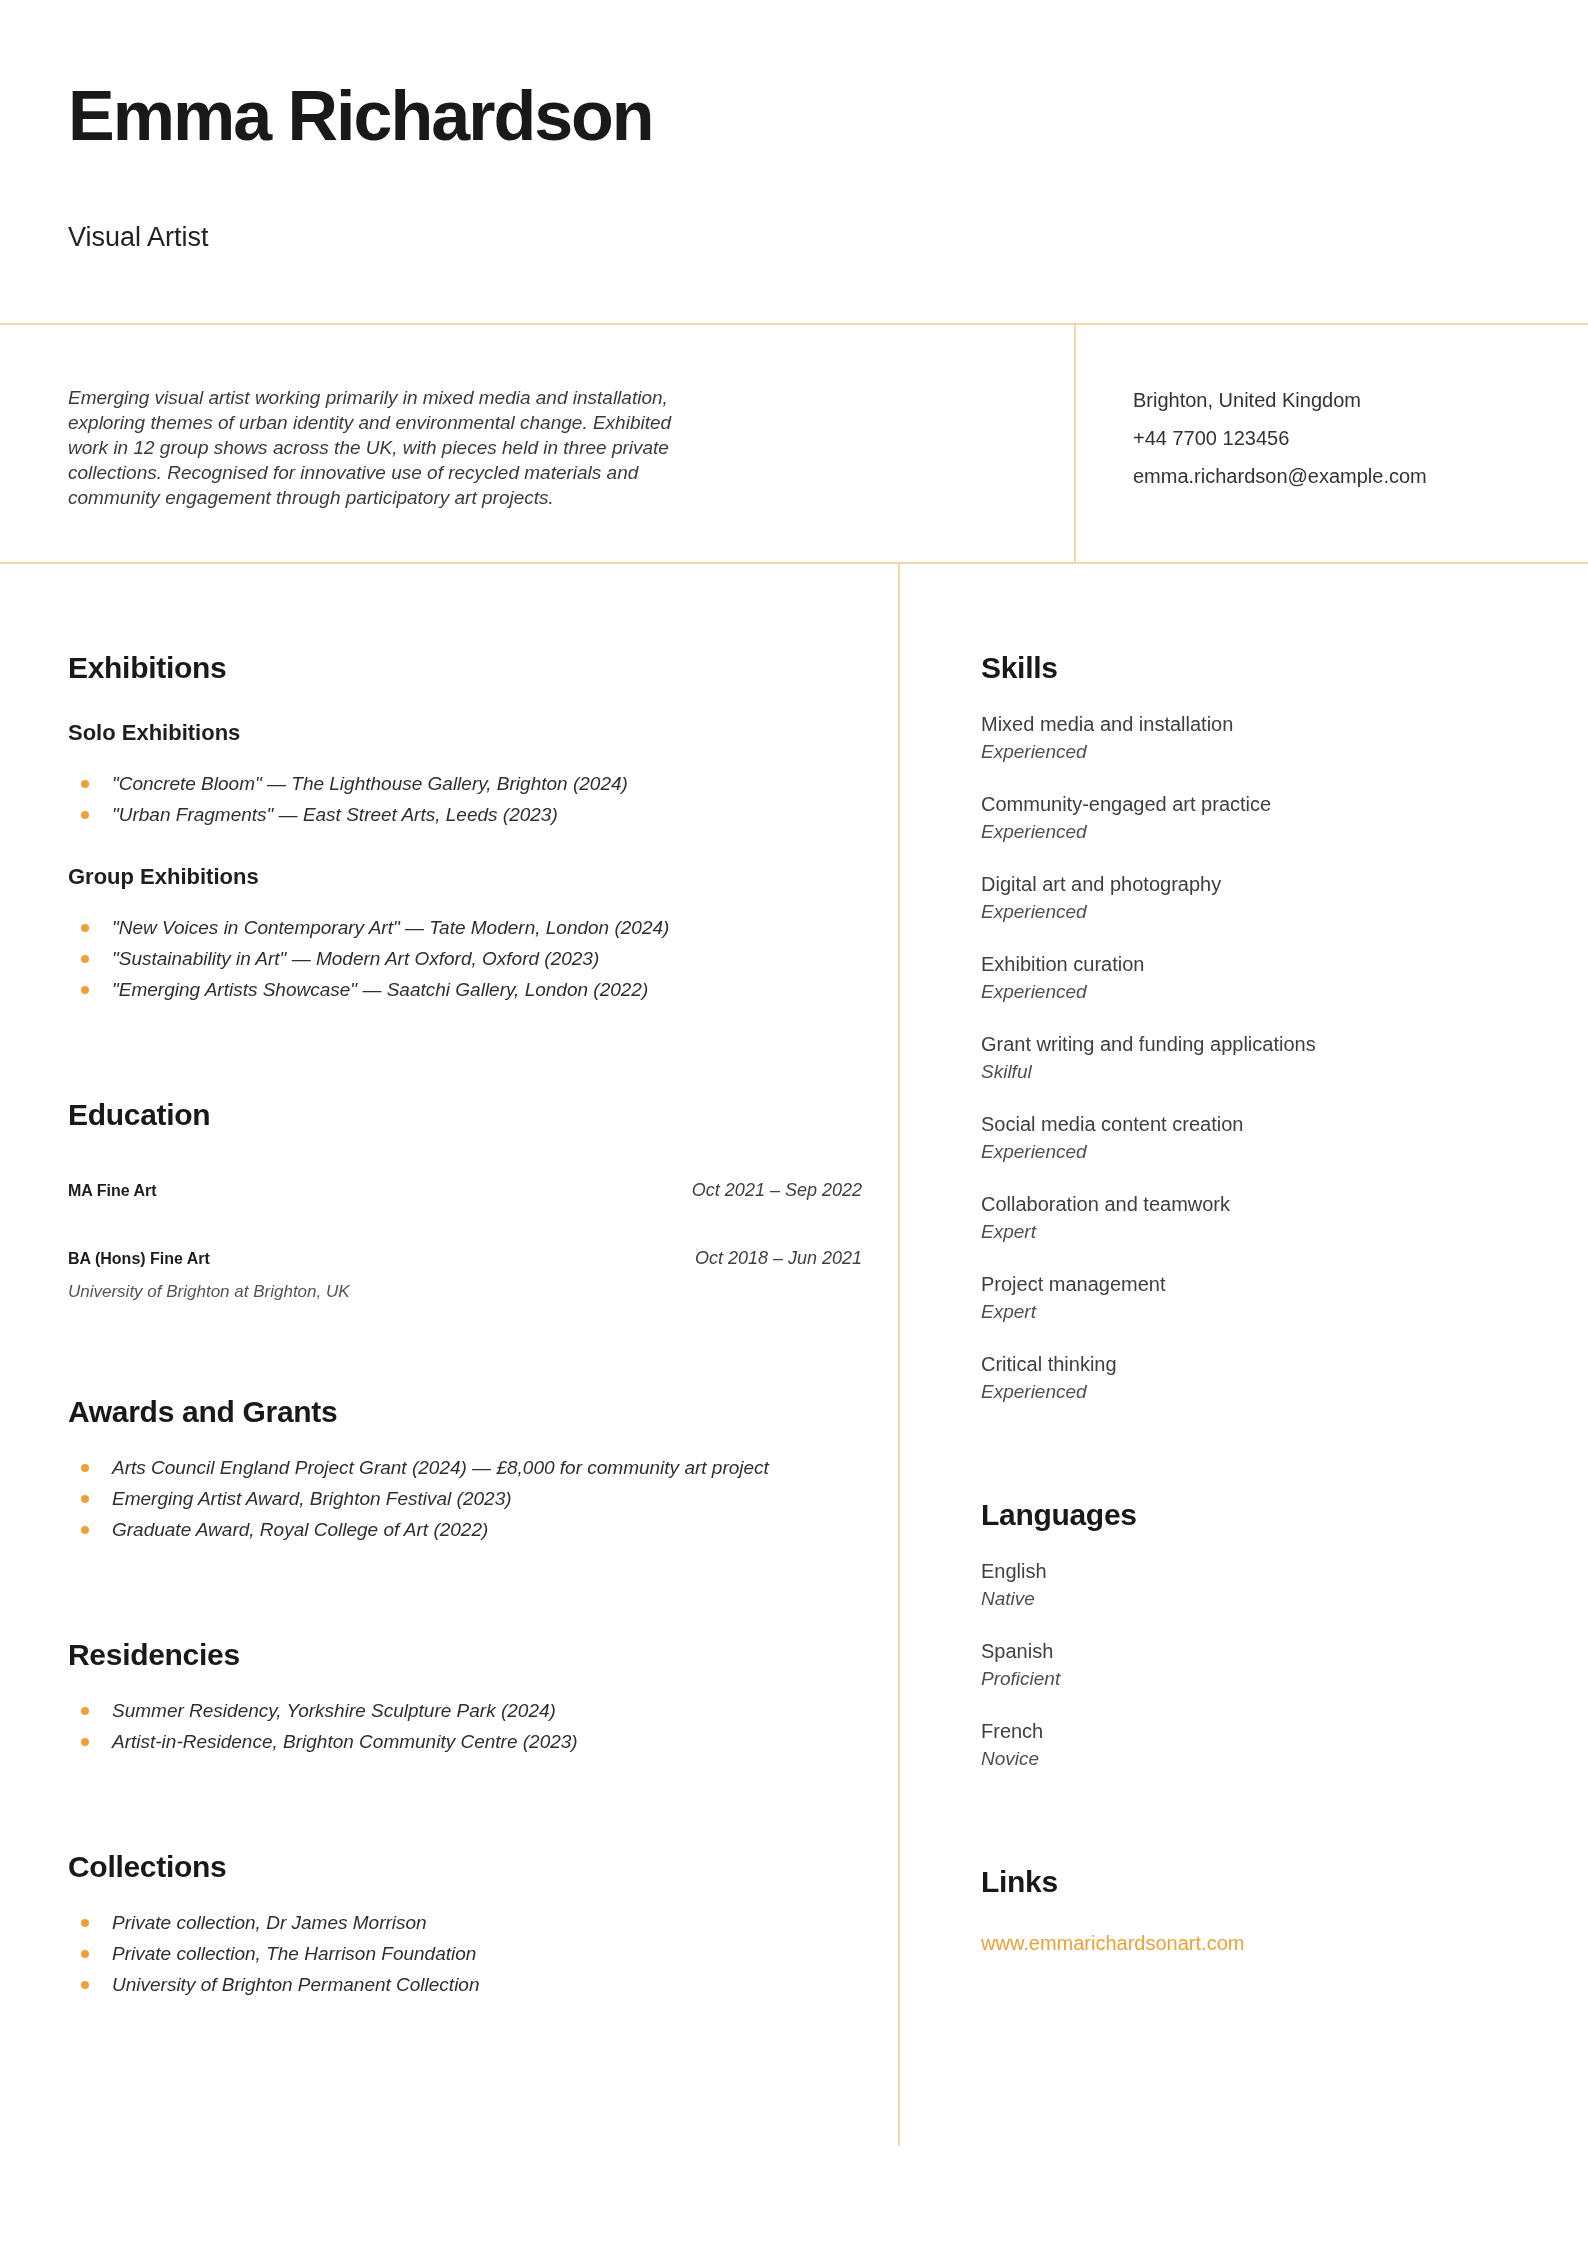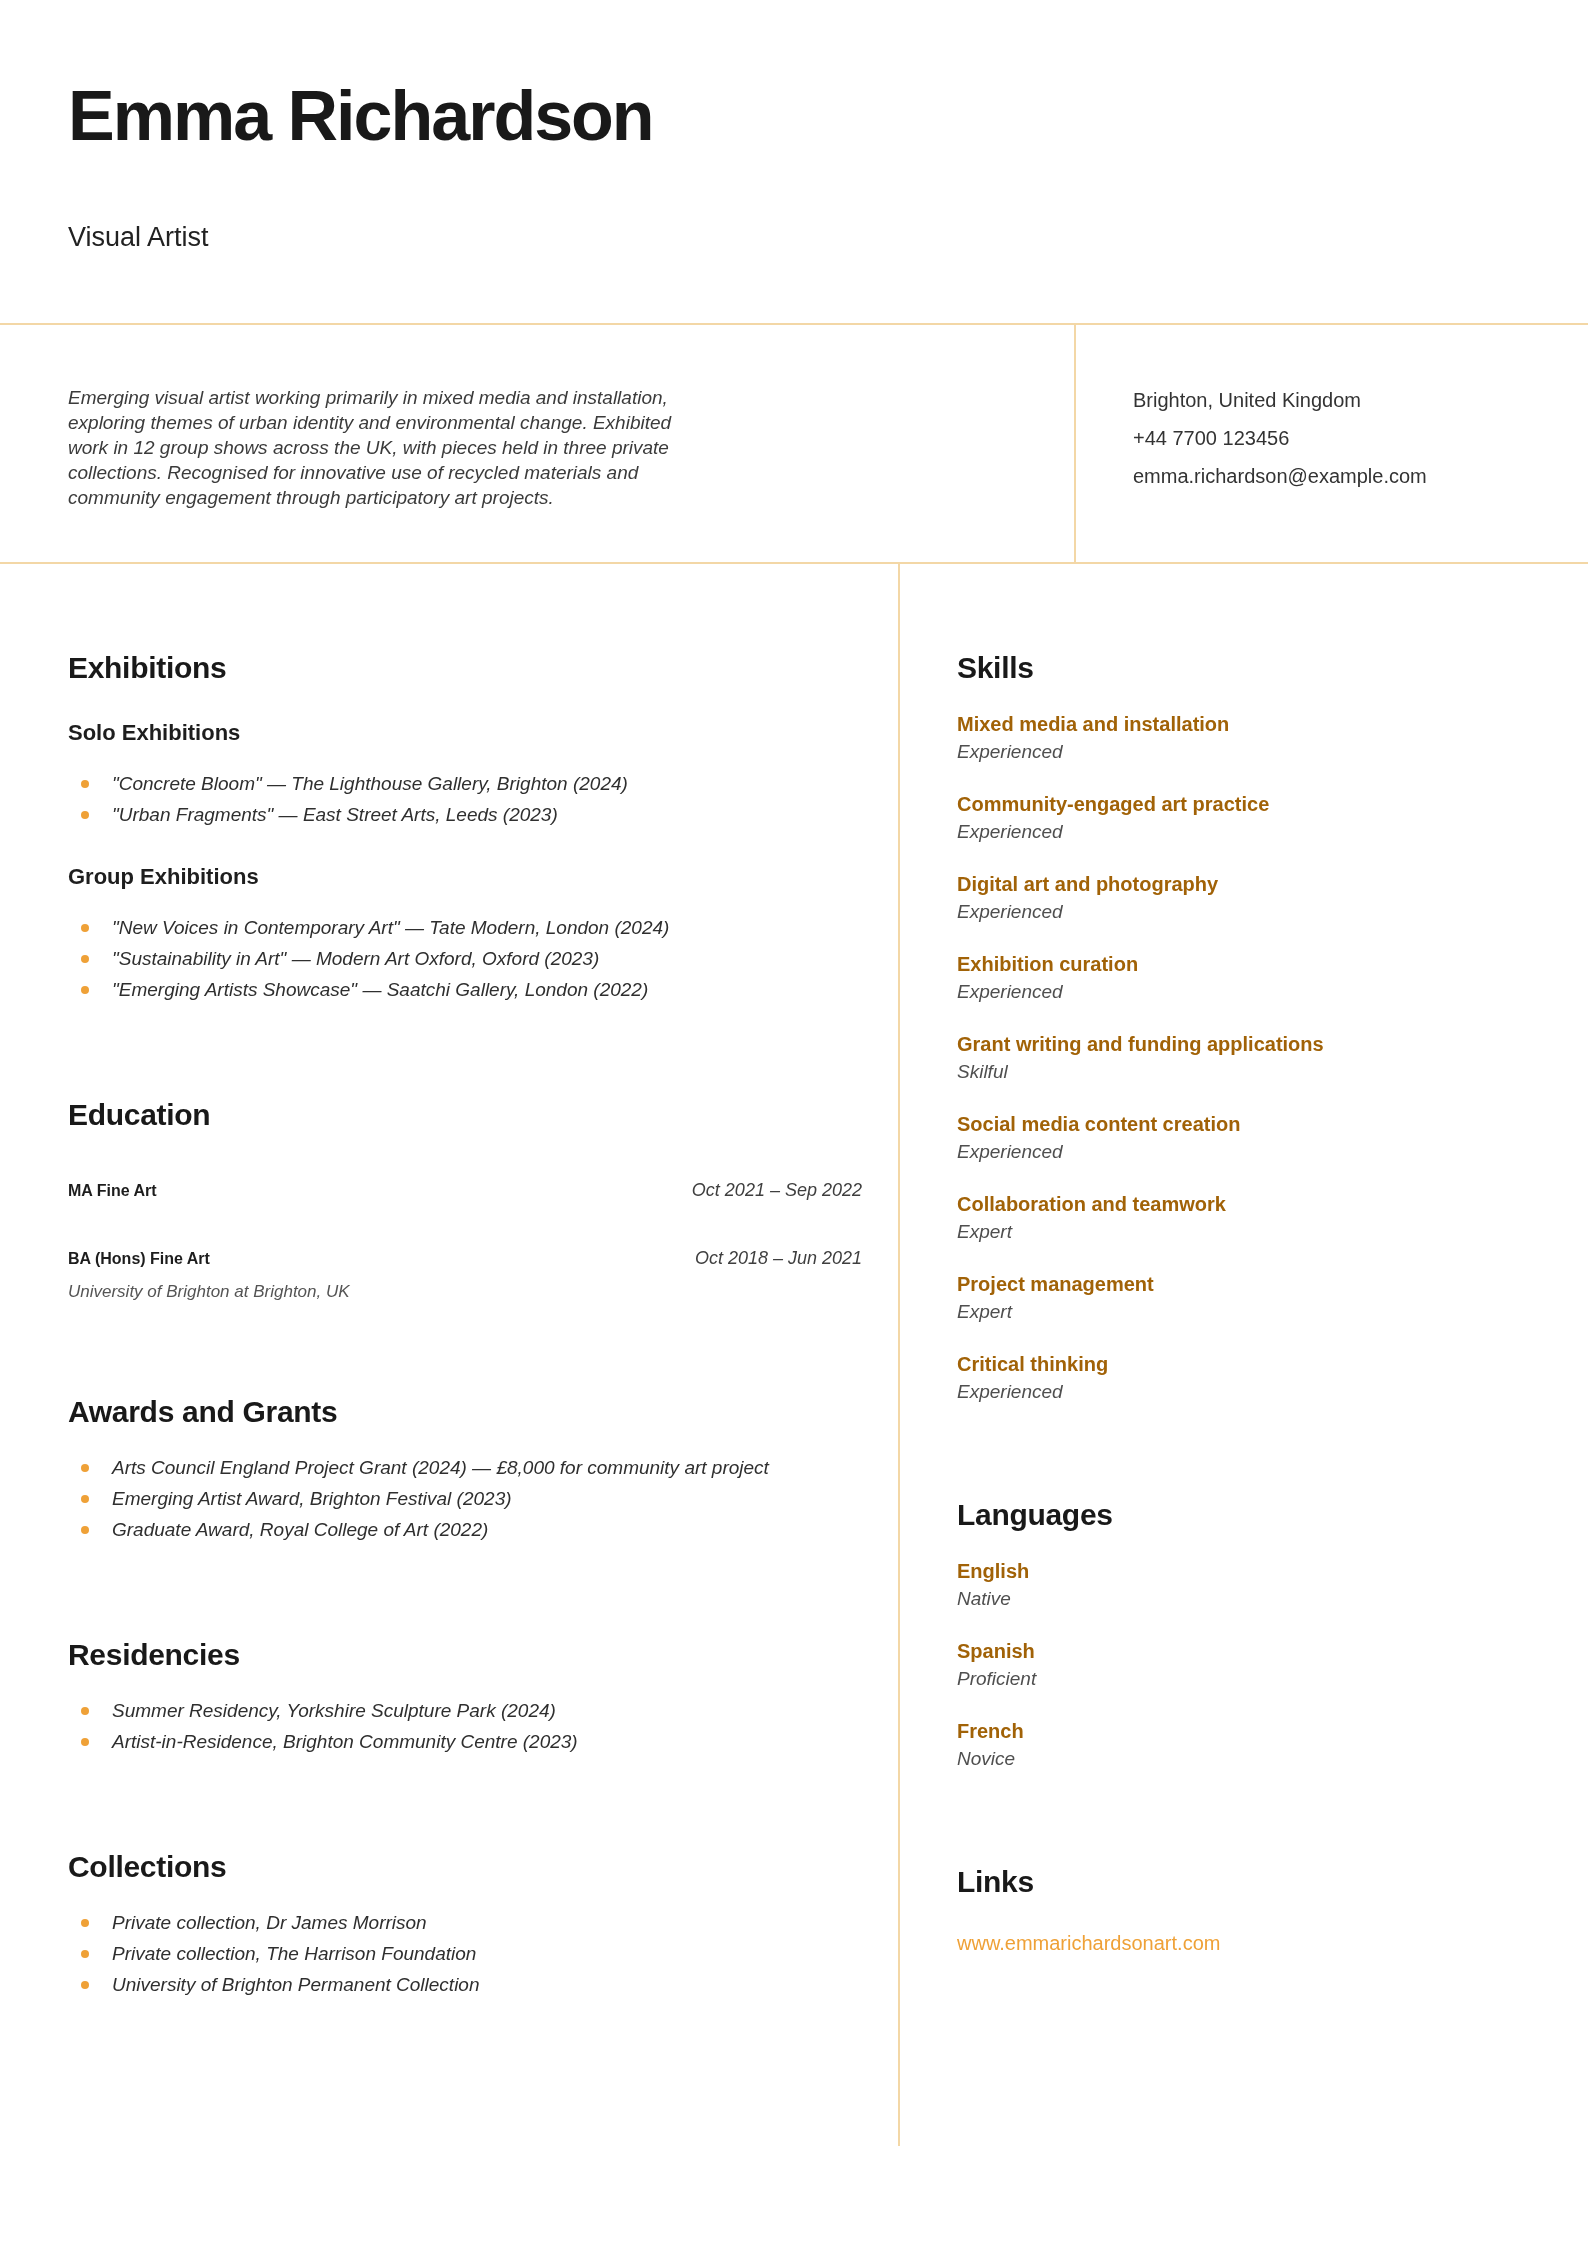--- a/index.html
+++ b/index.html
@@ -33,21 +33,21 @@
     width:1076px;flex:none;border-right:2px solid var(--divider);
     padding:60px 40px 52px 68px;
   }
   .summary{
     margin:0;max-width:632px;font-style:italic;font-size:19px;
     line-height:25px;color:#3b3b3b;
   }
   .band-right{flex:1;padding:62px 32px 0 57px;}
   .contact-line{font-size:20px;line-height:26px;margin-bottom:12px;color:#333333;}
   
-  .main{display:flex;align-items:stretch;}
+  .main{display:flex;align-items:stretch;gap:24px;}
   .col-left{
     width:900px;flex:none;min-height:1582px;
     border-right:2px solid var(--divider);
     padding:86px 36px 0 68px;
   }
   .col-right{flex:1;padding:86px 68px 0 57px;}
   h2{margin:0;font-size:30px;line-height:36px;font-weight:bold;color:var(--ink);letter-spacing:-0.3px;}
   .sec{margin-top:92px;}
   .sec:first-child{margin-top:0;}
   h3{margin:34px 0 0 0;font-size:22px;line-height:26px;font-weight:bold;color:#1e1e1e;}
@@ -64,21 +64,21 @@
   
   .edu{margin-top:36px;}
   .edu-head{display:flex;justify-content:space-between;align-items:baseline;}
   .degree{font-weight:bold;font-size:16px;color:#1d1d1d;margin-top:13px;}
   .dates{font-style:italic;font-size:18px;color:#3f3f3f;}
   .institution{margin-top:13px;font-style:italic;font-size:17px;color:#555555;}
   
   .pairs{margin-top:24px;}
   .pair{margin-top:25px;}
   .pair:first-child{margin-top:0;}
-  .pair-name{font-size:20px;line-height:28px;color:#a16207;font-weight:bold;}
+  .pair-name{font-size:20px;line-height:28px;color:#404040;}
   .pair-level{font-style:italic;font-size:19px;line-height:27px;color:var(--muted);}
   
   .weblink{
     display:inline-block;margin-top:32px;font-size:20px;color:var(--accent);
     text-decoration:none;cursor:pointer;
   }
 </style>
 </head>
 <body>
 

